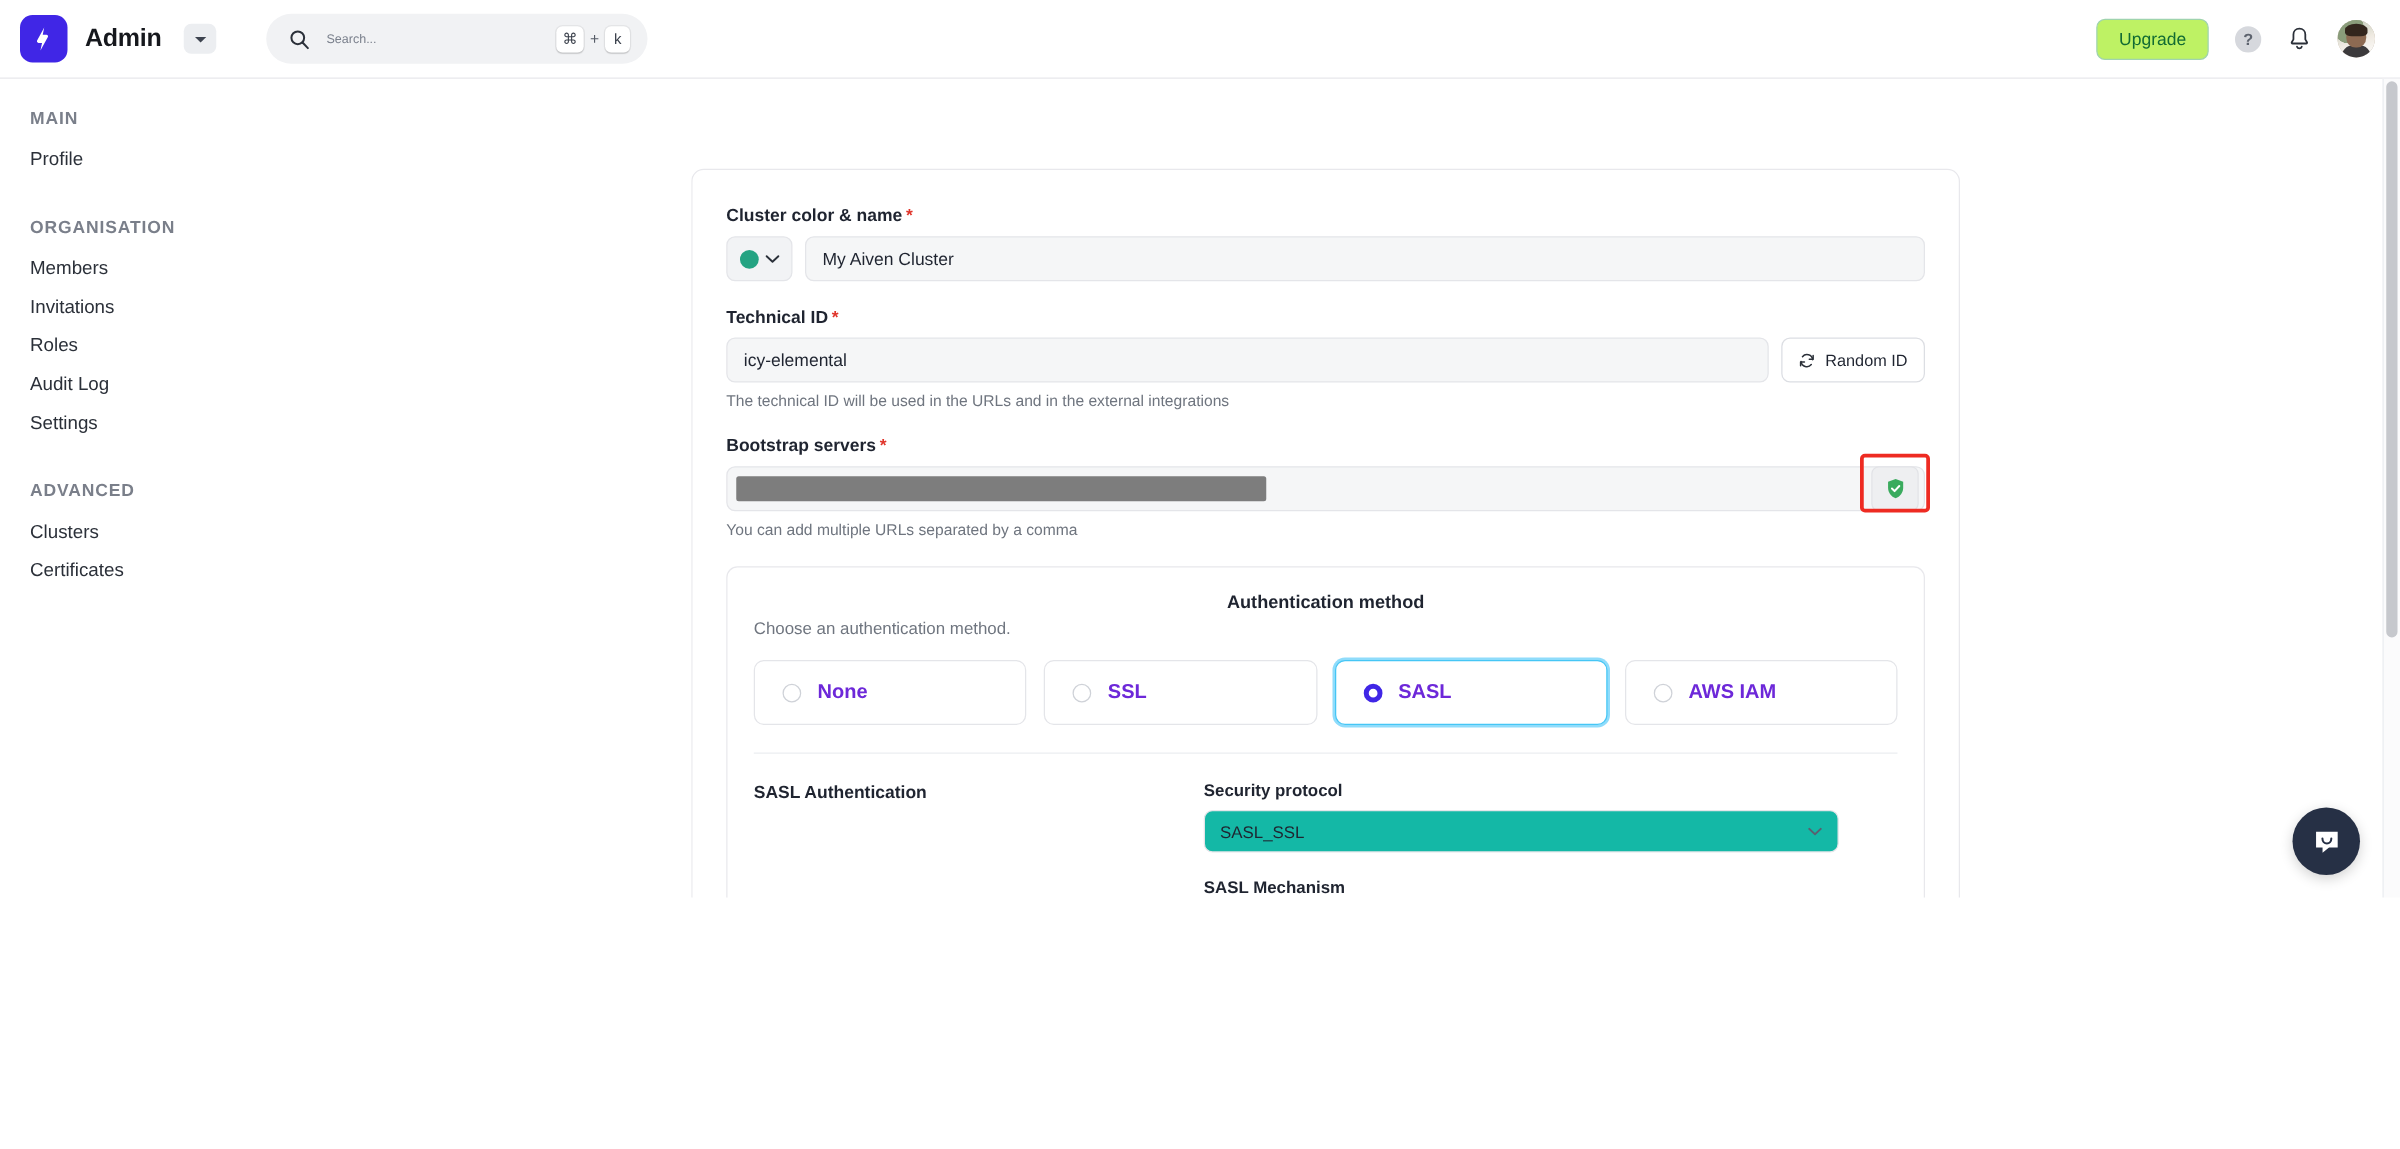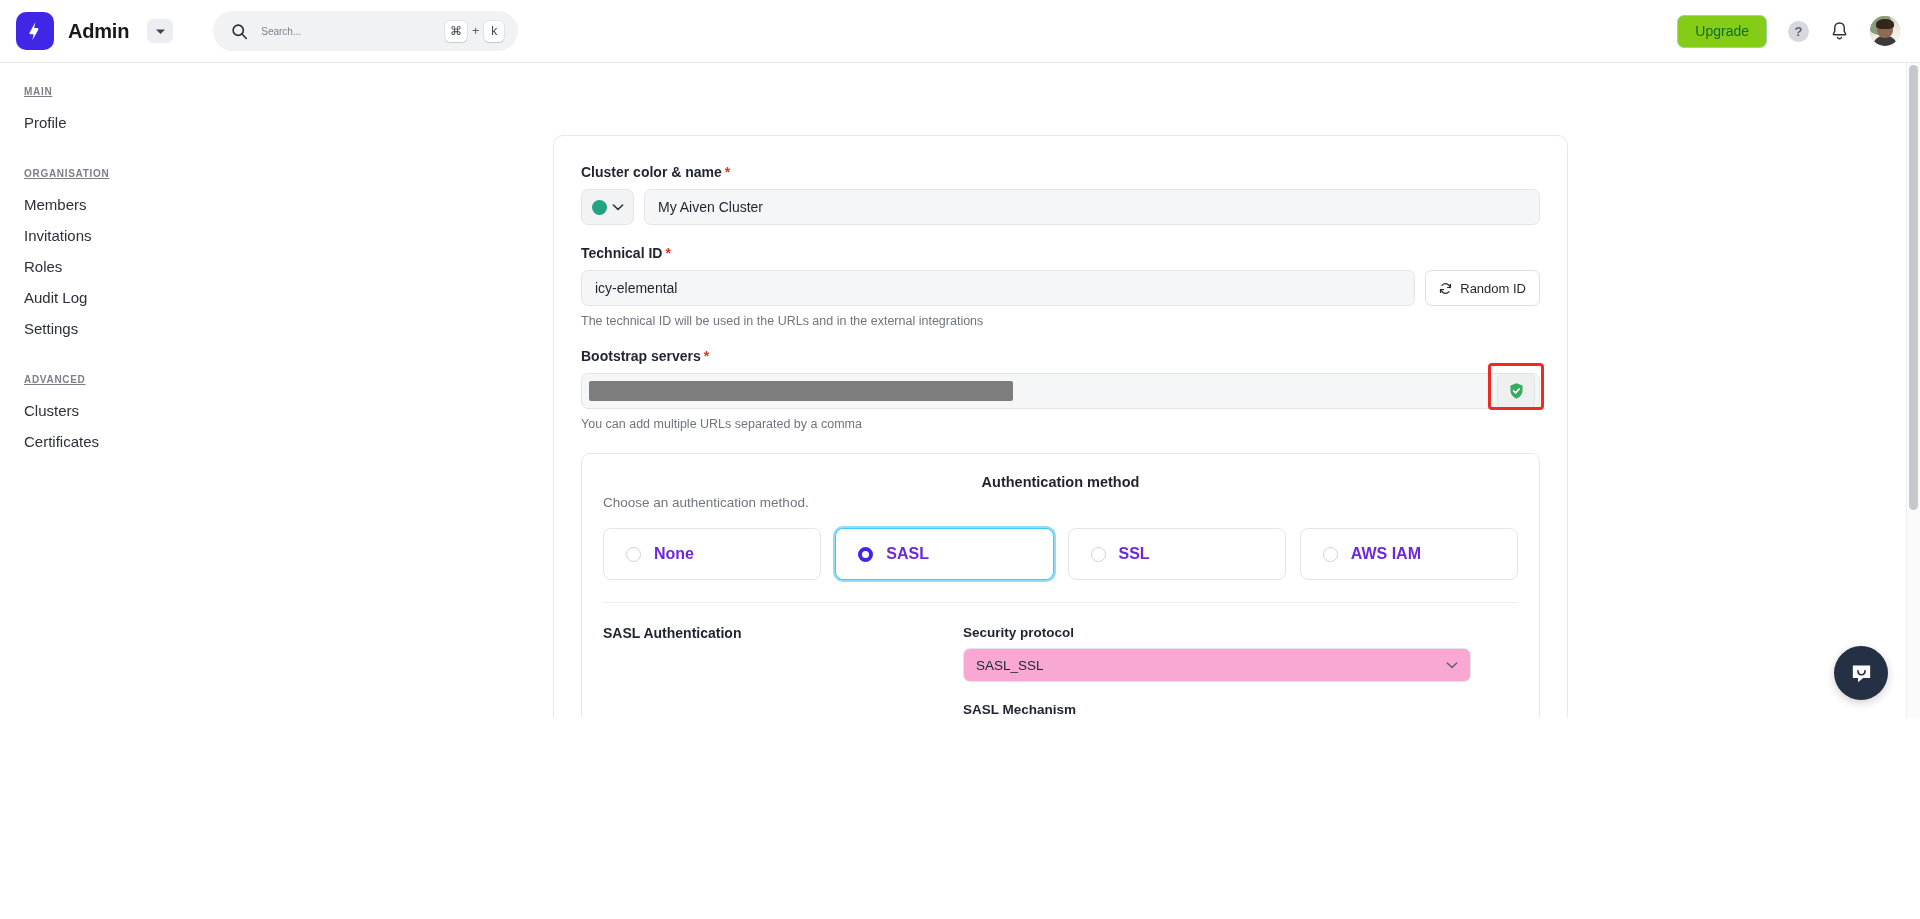--- a/index.html
+++ b/index.html
@@ -56,21 +56,21 @@
     box-shadow: 0 1px 1px rgba(0,0,0,.13), 0 0 0 1px rgba(0,0,0,.05);
     font-size: 12px; color: #3b414c;
     display: flex; align-items: center; justify-content: center;
     font-family: "Liberation Sans", sans-serif;
   }
   .kbd-plus { font-size: 12.5px; color: #555b66; }
   .topbar-right { margin-left: auto; display: flex; align-items: center; gap: 21px; }
   .upgrade-btn {
     height: 33px; padding: 0 17px;
     border: 1px solid #9fd3ae; border-radius: 7px;
-    background: #84cc16; color: #116b33;
+    background: #bef264; color: #116b33;
     font-size: 14px; font-family: "Liberation Sans", sans-serif;
     cursor: pointer;
   }
   .help-icon {
     width: 21px; height: 21px; border-radius: 50%;
     background: #d6d8dd; color: #5d636e;
     font-size: 13px; font-weight: bold;
     display: flex; align-items: center; justify-content: center;
     cursor: pointer;
   }
@@ -95,24 +95,23 @@
   .body-area { flex: 1; display: flex; min-height: 0; position: relative; }
 
   
   .sidebar {
     width: 553px; flex: 0 0 553px;
     background: #fff;
     padding: 23px 0 0 0;
   }
   .nav-group { margin-bottom: 14px; }
   .nav-head {
-    font-size: 10px; font-weight: bold; letter-spacing: .7px;
+    font-size: 14px; font-weight: bold; letter-spacing: .7px;
     color: #7a7f8a; padding: 0 0 0 24px; margin-bottom: 10px;
     text-transform: uppercase;
-    text-decoration: underline;
   }
   .nav-item {
     display: block; padding: 7px 0 7px 24px;
     font-size: 15px; color: #2b3039;
     text-decoration: none; cursor: pointer;
   }
   .nav-spacer { height: 16px; }
 
   
   .main {
@@ -223,21 +222,21 @@
 
   .auth-divider { height: 1px; background: #eceef1; margin: 22px 0 0 0; }
 
   .sasl-grid { display: flex; padding: 22px 0 0 0; gap: 0; }
   .sasl-left { width: 360px; flex: 0 0 360px; }
   .sasl-left-title { font-size: 14px; font-weight: bold; color: #1f2430; }
   .sasl-right { flex: 1; max-width: 508px; }
   .sub-field { margin-bottom: 20px; }
   .sub-label { font-size: 13.5px; font-weight: bold; color: #1f2430; margin-bottom: 8px; display: block; }
   .select-box {
-    height: 34px; background: #f9a8d4;
+    height: 34px; background: #14b8a6;
     border: 1px solid #e4e5e9; border-radius: 7px;
     display: flex; align-items: center; padding: 0 12px;
     font-size: 13.5px; color: #1f2430; cursor: pointer; text-align: center;
   }
   .select-box .chev { margin-left: auto; color: #5a6070; }
   .pwd-field-input {
     height: 34px; background: #f5f6f7;
     border: 1px solid #e4e5e9; border-radius: 7px;
     display: flex; align-items: center; padding: 0 5px;
   }
@@ -407,27 +406,27 @@
 
         <div class="auth-box">
           <div class="auth-title">Authentication method</div>
           <div class="auth-sub">Choose an authentication method.</div>
 
           <div class="auth-options">
             <div class="auth-opt">
               <span class="radio"></span>
               <span class="auth-opt-label">None</span>
             </div>
+            <div class="auth-opt">
+              <span class="radio"></span>
+              <span class="auth-opt-label">SSL</span>
+            </div>
             <div class="auth-opt selected">
               <span class="radio on"></span>
               <span class="auth-opt-label">SASL</span>
-            </div>
-            <div class="auth-opt">
-              <span class="radio"></span>
-              <span class="auth-opt-label">SSL</span>
             </div>
             <div class="auth-opt">
               <span class="radio"></span>
               <span class="auth-opt-label">AWS IAM</span>
             </div>
           </div>
 
           <div class="auth-divider"></div>
 
           <div class="sasl-grid">

